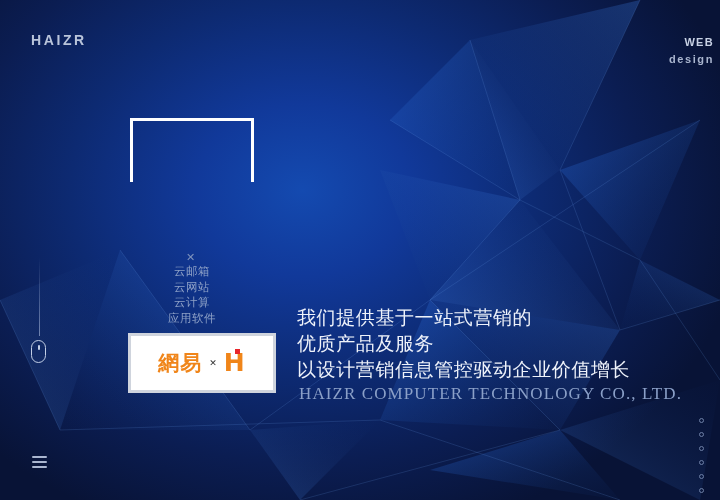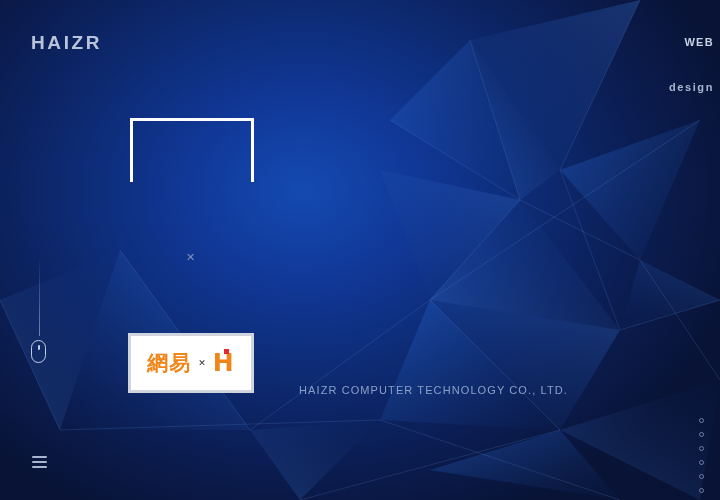--- a/index.html
+++ b/index.html
@@ -13,29 +13,29 @@
     position:relative;width:720px;height:500px;overflow:hidden;
     background:
       radial-gradient(ellipse 62% 72% at 42% 38%, #144ab0 0%, #11399a 24%, #0d2a72 52%, #0b1d52 76%, #081336 100%);
   }
   
   .poly{position:absolute;inset:0;width:720px;height:500px;pointer-events:none;}
 
   
   .brand{
     position:absolute;left:31px;top:32px;
-    font-size:19px;font-weight:bold;letter-spacing:2.6px;
+    font-size:14px;font-weight:bold;letter-spacing:2.6px;
     color:#b9c4da;
   }
   .webdesign{
     position:absolute;right:6px;top:34px;text-align:right;
     font-size:11px;font-weight:bold;letter-spacing:1.3px;
     color:#c7d1e4;line-height:17px;
   }
-  .webdesign .wd2{color:#aab6cf;letter-spacing:1.6px;margin-top:28px;}
+  .webdesign .wd2{color:#aab6cf;letter-spacing:1.6px;}
 
   
   .bracket{
     position:absolute;left:130px;top:118px;width:124px;height:64px;
     border:3px solid #ffffff;border-bottom:none;
     box-sizing:border-box;
   }
 
   
   .headline{
@@ -60,21 +60,21 @@
     text-align:center;
   }
   .navlist .item{
     font-family:"DejaVu Sans","Liberation Sans",sans-serif;
     font-size:11.5px;color:#8ea1c7;line-height:15.5px;
     letter-spacing:.5px;
   }
 
   
   .logobox{
-    position:absolute;left:128px;top:333px;width:126px;height:60px;
+    position:absolute;left:128px;top:333px;width:148px;height:60px;
     background:#ffffff;border:3px solid #cfd4dd;box-sizing:border-box;
     display:flex;align-items:center;justify-content:center;gap:7px;
   }
   .logobox .netease{
     font-family:"DejaVu Sans","Liberation Sans",sans-serif;
     font-size:21px;font-weight:bold;color:#f08519;letter-spacing:1px;
     line-height:22px;
   }
   .logobox .times{font-size:9px;color:#333;font-weight:bold;}
   .hmark{position:relative;width:22px;height:26px;}
@@ -89,21 +89,21 @@
   
   .copy{
     position:absolute;left:297px;top:304px;
     font-family:"DejaVu Sans","Liberation Sans",sans-serif;
     color:#eef2fa;font-size:19px;line-height:26px;letter-spacing:.6px;
     white-space:nowrap;
   }
   .copy .line{display:block;}
   .copyEn{
     position:absolute;left:299px;top:384px;
-    font-size:11px;letter-spacing:1.1px;color:#8ba0c8;white-space:nowrap;
+    font-size:17px;letter-spacing:1.1px;color:#8ba0c8;white-space:nowrap;font-family:Liberation Serif, serif;
   }
 
   
   .rail-line{
     position:absolute;left:39px;top:258px;width:1px;height:78px;
     background:linear-gradient(to bottom,rgba(255,255,255,0),rgba(190,205,235,.55));
   }
   .mouse{
     position:absolute;left:31px;top:340px;width:15px;height:23px;
     border:1.4px solid #c3cfe6;border-radius:8px;box-sizing:border-box;
@@ -175,30 +175,41 @@
   <div class="webdesign">
     <div class="wd1">WEB</div>
     <div class="wd2">design</div>
   </div>
 
   <div class="bracket"></div>
 
 
   <div class="xmark">✕</div>
 
+  <div class="navlist">
+    <div class="item">云邮箱</div>
+    <div class="item">云网站</div>
+    <div class="item">云计算</div>
+    <div class="item">应用软件</div>
+  </div>
 
   <div class="logobox">
     <span class="netease">網易</span>
     <span class="times">✕</span>
     <span class="hmark">
       <span class="dot"></span>
       <span class="hletter">H</span>
     </span>
   </div>
 
+  <div class="copy">
+    <span class="line">我们提供基于一站式营销的</span>
+    <span class="line">优质产品及服务</span>
+    <span class="line">以设计营销信息管控驱动企业价值增长</span>
+  </div>
   <div class="copyEn">HAIZR  COMPUTER TECHNOLOGY CO., LTD.</div>
 
   <div class="rail-line"></div>
   <div class="mouse">
     <span class="wheel"></span>
   </div>
   <div class="hamburger">
     <span></span>
     <span></span>
     <span></span>

